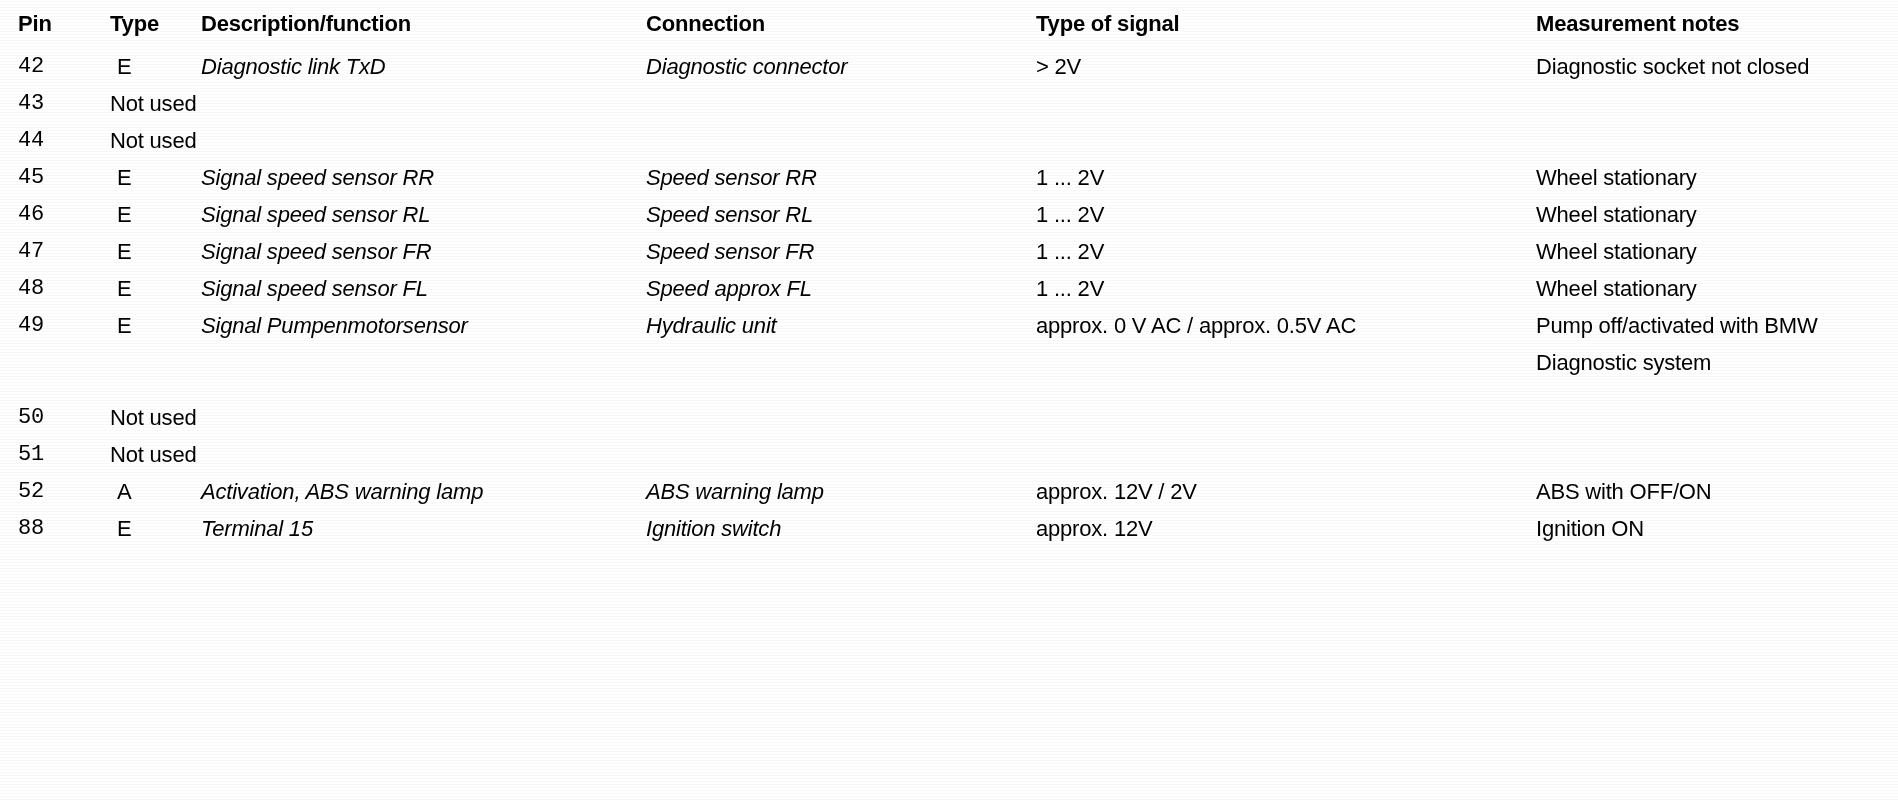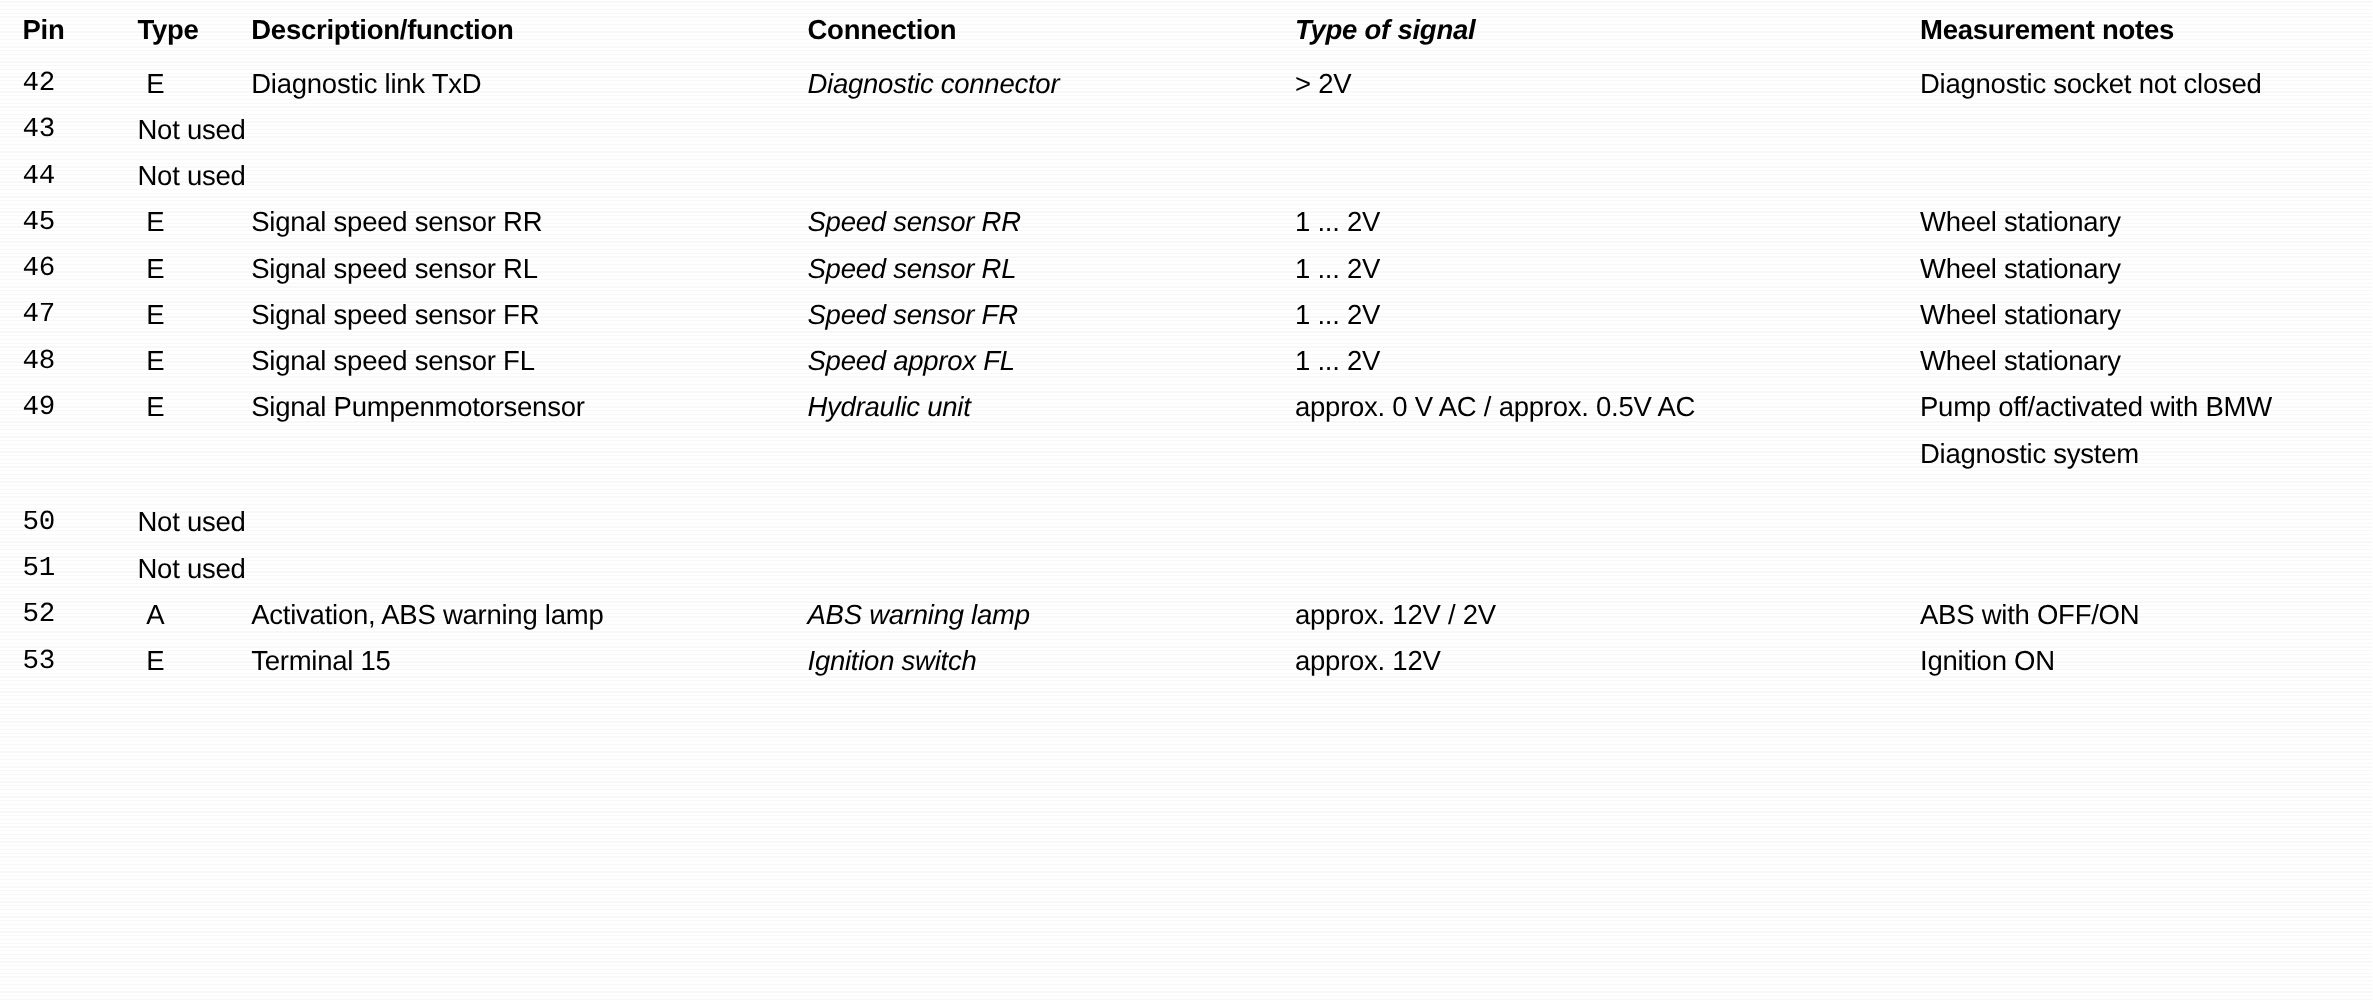--- a/index.html
+++ b/index.html
@@ -58,30 +58,30 @@
     font-weight: bold;
     height: 44px;
     line-height: 40px;
     padding-top: 4px;
   }
 
   
   .cell-pin    { padding-left: 18px !important; font-family: Liberation Mono, monospace; }
   .cell-type   { padding-left: 55px !important; }
   .cell-typev  { padding-left: 62px !important; }
-  .cell-desc   { padding-left: 23px !important; }
+  .cell-desc   { padding-left: 23px !important; font-style: italic; }
   .cell-conn   { padding-left: 16px !important; font-style: italic; }
   .cell-sig    { padding-left: 24px !important; }
   .cell-notes  { padding-left: 26px !important; }
 
   .head-pin   { padding-left: 18px !important; }
   .head-type  { padding-left: 55px !important; }
   .head-desc  { padding-left: 23px !important; }
   .head-conn  { padding-left: 16px !important; }
-  .head-sig   { padding-left: 24px !important; font-style: italic; }
+  .head-sig   { padding-left: 24px !important; }
   .head-notes { padding-left: 26px !important; }
 
   
   tr.row {
     height: 37px;
   }
   
   tr.row.tall {
     height: 74px;
   }
@@ -196,21 +196,21 @@
         </tr>
         <tr class="row">
           <td class="cell-pin">52</td>
           <td class="cell-typev">A</td>
           <td class="cell-desc">Activation, ABS warning lamp</td>
           <td class="cell-conn">ABS warning lamp</td>
           <td class="cell-sig">approx. 12V / 2V</td>
           <td class="cell-notes">ABS with OFF/ON</td>
         </tr>
         <tr class="row">
-          <td class="cell-pin">53</td>
+          <td class="cell-pin">88</td>
           <td class="cell-typev">E</td>
           <td class="cell-desc">Terminal 15</td>
           <td class="cell-conn">Ignition switch</td>
           <td class="cell-sig">approx. 12V</td>
           <td class="cell-notes">Ignition ON</td>
         </tr>
       </tbody>
   </table>
 
   <div id="grain"></div>

